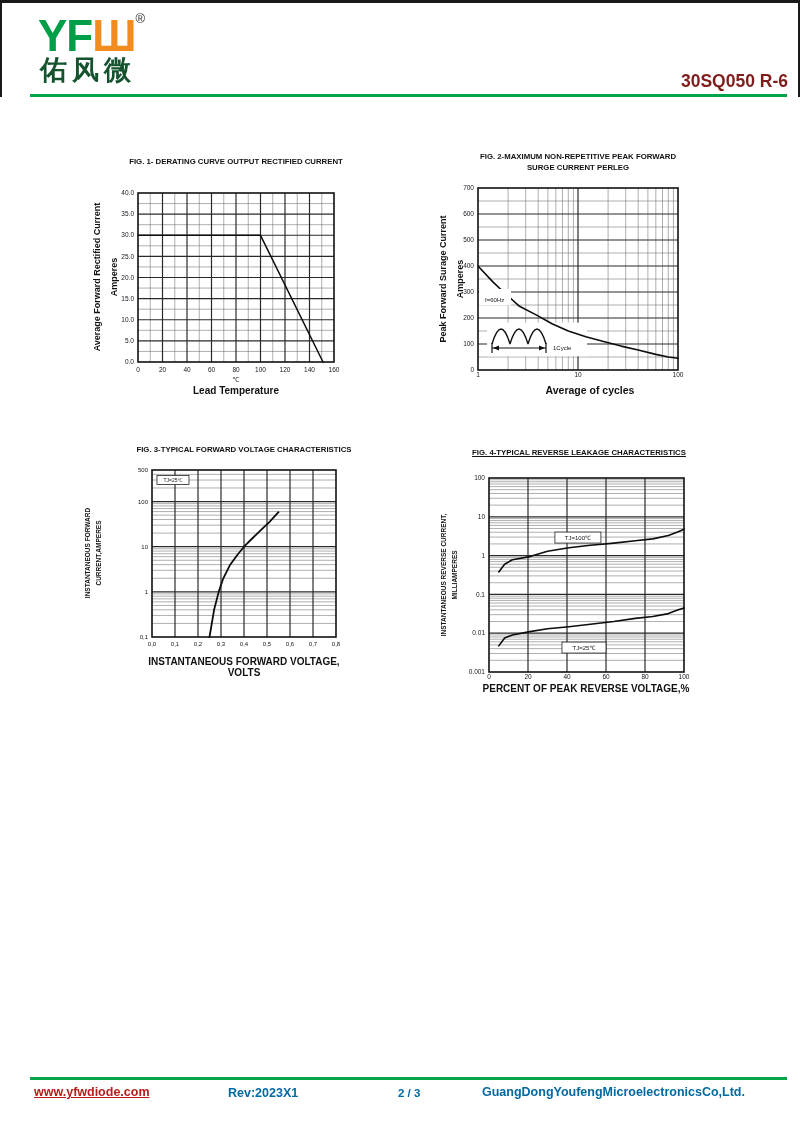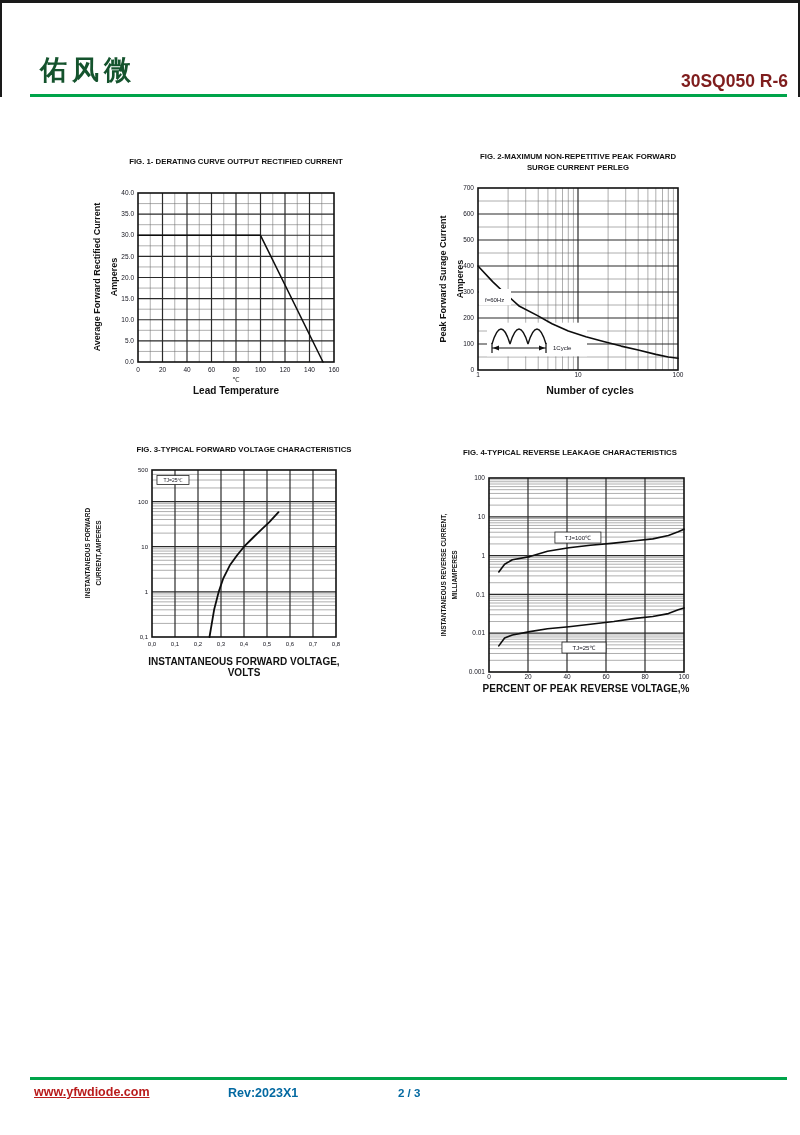--- a/index.html
+++ b/index.html
@@ -27,20 +27,23 @@
 </style>
 </head>
 <body>
 
 <div class="page">
 
   <div class="abs edge" style="left:0;top:0;width:800px;height:3px;"></div>
   <div class="abs edge" style="left:0;top:0;width:2px;height:97px;"></div>
   <div class="abs edge" style="right:0;top:0;width:2px;height:97px;"></div>
 
+  <div class="abs logo-text" style="left:38px;top:12px;">
+    <span class="logo-green">YF</span><span class="logo-orange">Ш</span><span class="logo-reg">®</span>
+  </div>
   <div class="abs logo-cn" style="left:40px;top:57px;">佑风微</div>
   <div class="abs part-number" style="right:12px;top:71px;">30SQ050 R-6</div>
   <div class="abs rule" style="left:30px;top:94px;width:757px;"></div>
 
   <div class="abs fig-title" style="left:86px;top:157px;">FIG. 1- DERATING CURVE OUTPUT RECTIFIED CURRENT</div>
   <svg id="fig1-svg" class="abs" style="left:56px;top:146px;" width="300" height="252">
       <g stroke="#6d6d6d" stroke-width="0.55">
         <line x1="94.25" y1="47" x2="94.25" y2="216"></line>
         <line x1="118.75" y1="47" x2="118.75" y2="216"></line>
         <line x1="143.25" y1="47" x2="143.25" y2="216"></line>
@@ -157,21 +160,21 @@
       <text x="48" y="200.2" font-size="6.5" text-anchor="end">100</text>
       <text x="48" y="174.2" font-size="6.5" text-anchor="end">200</text>
       <text x="48" y="148.2" font-size="6.5" text-anchor="end">300</text>
       <text x="48" y="122.2" font-size="6.5" text-anchor="end">400</text>
       <text x="48" y="96.2" font-size="6.5" text-anchor="end">500</text>
       <text x="48" y="70.2" font-size="6.5" text-anchor="end">600</text>
       <text x="48" y="44.2" font-size="6.5" text-anchor="end">700</text>
     </svg>
   <div class="abs ylabel fs9" style="left:323px;top:273px;">Peak Forward Surage Current</div>
   <div class="abs ylabel fs9" style="left:340px;top:273px;">Amperes</div>
-  <div class="abs xaxis-name fs105" style="left:440px;top:384px;">Number of cycles</div>
+  <div class="abs xaxis-name fs105" style="left:440px;top:384px;">Average of cycles</div>
 
   <div class="abs fig-title" style="left:94px;top:445px;">FIG. 3-TYPICAL FORWARD VOLTAGE CHARACTERISTICS</div>
   <svg id="fig3-svg" class="abs" style="left:56px;top:436px;" width="300" height="252">
       <g stroke="#6d6d6d" stroke-width="0.55">
         <line x1="96" y1="187.40918709344632" x2="280" y2="187.40918709344632"></line>
         <line x1="96" y1="179.45907118879532" x2="280" y2="179.45907118879532"></line>
         <line x1="96" y1="173.81837418689264" x2="280" y2="173.81837418689264"></line>
         <line x1="96" y1="169.44310967991527" x2="280" y2="169.44310967991527"></line>
         <line x1="96" y1="165.86825828224164" x2="280" y2="165.86825828224164"></line>
         <line x1="96" y1="162.84576449202254" x2="280" y2="162.84576449202254"></line>
@@ -226,21 +229,21 @@
       <text x="92" y="158.05229677336158" font-size="6" text-anchor="end">1</text>
       <text x="92" y="112.90459354672316" font-size="6" text-anchor="end">10</text>
       <text x="92" y="67.75689032008474" font-size="6" text-anchor="end">100</text>
       <text x="92" y="36.2" font-size="6" text-anchor="end">500</text>
     </svg>
   <div class="abs ylabel fs65" style="left:-32px;top:547px;">INSTANTANEOUS FORWARD</div>
   <div class="abs ylabel fs65" style="left:-21px;top:547px;">CURRENT,AMPERES</div>
   <div class="abs xaxis-name fs8" style="left:94px;top:656px;">INSTANTANEOUS FORWARD VOLTAGE,</div>
   <div class="abs xaxis-name fs8" style="left:94px;top:667px;">VOLTS</div>
 
-  <div class="abs fig-title" style="left:420px;top:448px;">FIG. 4-TYPICAL REVERSE LEAKAGE CHARACTERISTICS</div>
+  <div class="abs fig-title" style="left:429px;top:448px;text-decoration:underline;">FIG. 4-TYPICAL REVERSE LEAKAGE CHARACTERISTICS</div>
   <svg id="fig4-svg" class="abs" style="left:426px;top:436px;" width="300" height="252">
       <g stroke="#6d6d6d" stroke-width="0.55">
         <line x1="63" y1="224.32003616823752" x2="258" y2="224.32003616823752"></line>
         <line x1="63" y1="217.4876953168771" x2="258" y2="217.4876953168771"></line>
         <line x1="63" y1="212.64007233647504" x2="258" y2="212.64007233647504"></line>
         <line x1="63" y1="208.87996383176247" x2="258" y2="208.87996383176247"></line>
         <line x1="63" y1="205.80773148511463" x2="258" y2="205.80773148511463"></line>
         <line x1="63" y1="203.21019604744683" x2="258" y2="203.21019604744683"></line>
         <line x1="63" y1="200.9601085047126" x2="258" y2="200.9601085047126"></line>
         <line x1="63" y1="198.9753906337542" x2="258" y2="198.9753906337542"></line>
@@ -308,13 +311,14 @@
       <text x="59" y="44.2" font-size="6.5" text-anchor="end">100</text>
     </svg>
   <div class="abs ylabel fs65" style="left:324px;top:569px;">INSTANTANEOUS REVERSE CURRENT,</div>
   <div class="abs ylabel fs65" style="left:335px;top:569px;">MILLIAMPERES</div>
   <div class="abs xaxis-name fs8" style="left:436px;top:683px;">PERCENT OF PEAK REVERSE VOLTAGE,%</div>
 
   <div class="abs rule" style="left:30px;top:1077px;width:757px;"></div>
   <a class="abs website" href="#" style="left:34px;top:1085px;">www.yfwdiode.com</a>
   <div class="abs footer-text" style="left:228px;top:1086px;font-size:12.5px;">Rev:2023X1</div>
   <div class="abs footer-text" style="left:398px;top:1087px;font-size:11.5px;">2 / 3</div>
+  <div class="abs footer-text" style="left:482px;top:1085px;font-size:12.5px;">GuangDongYoufengMicroelectronicsCo,Ltd.</div>
 </div>
 
 </body></html>

